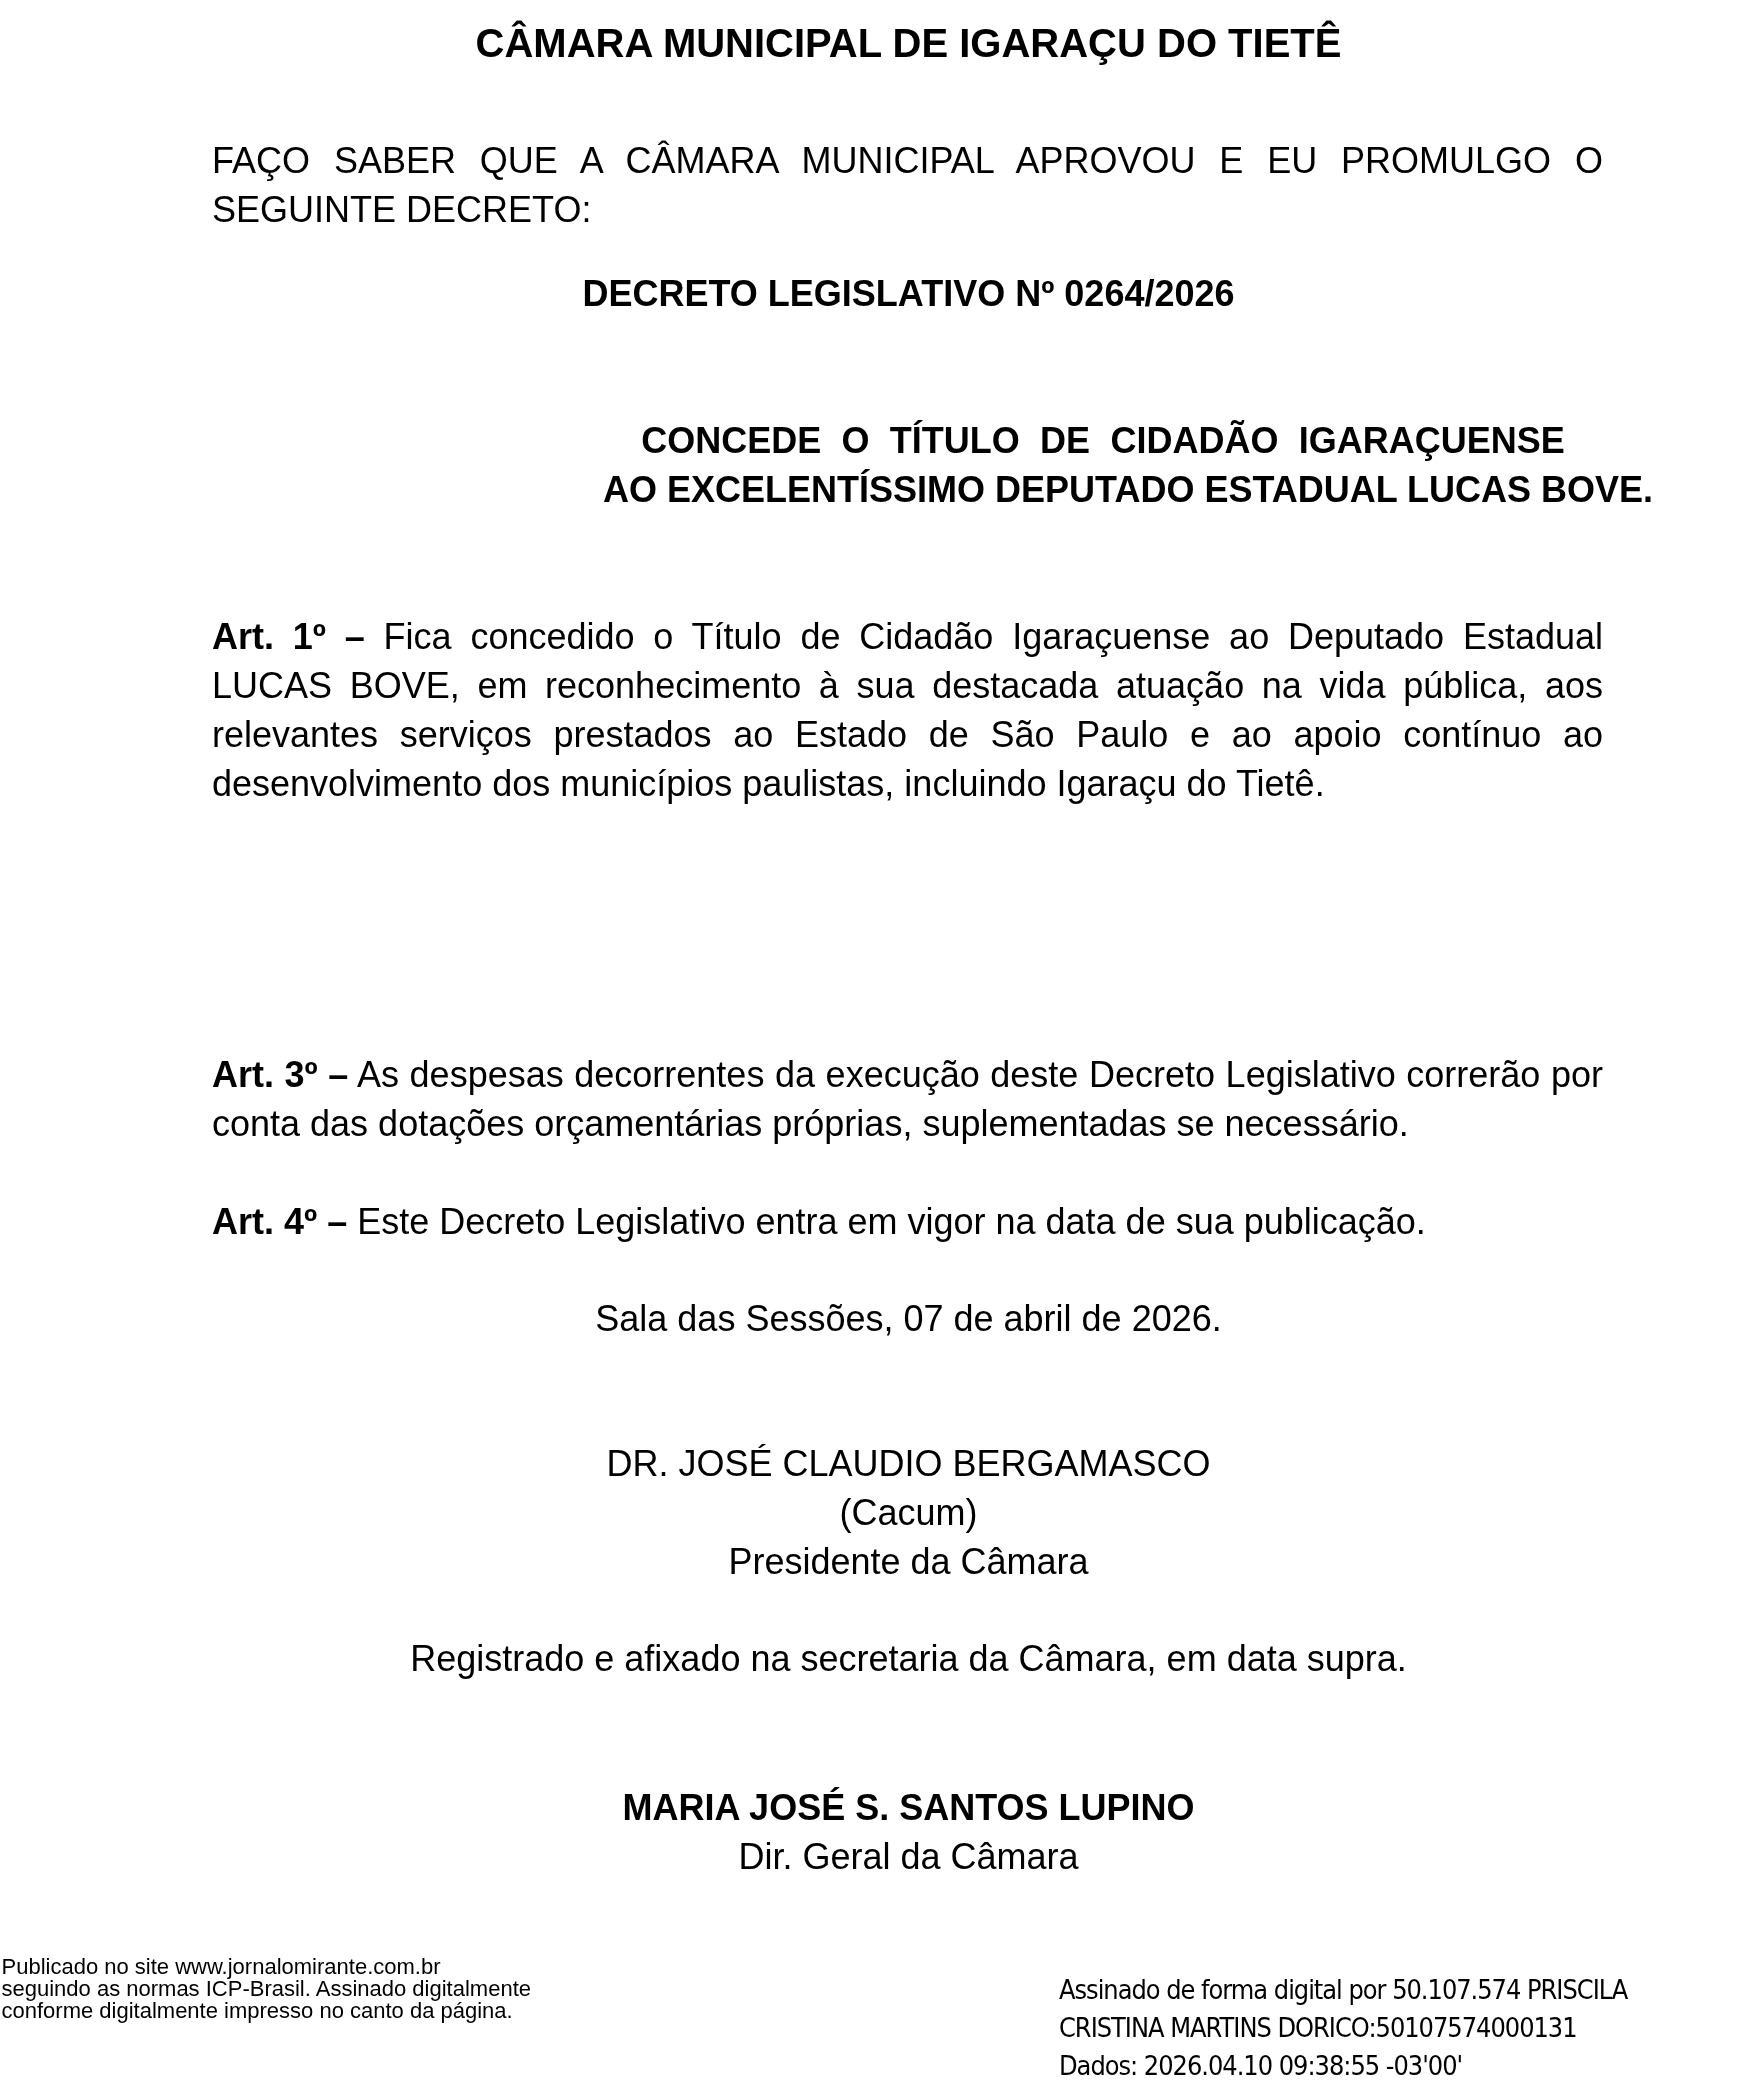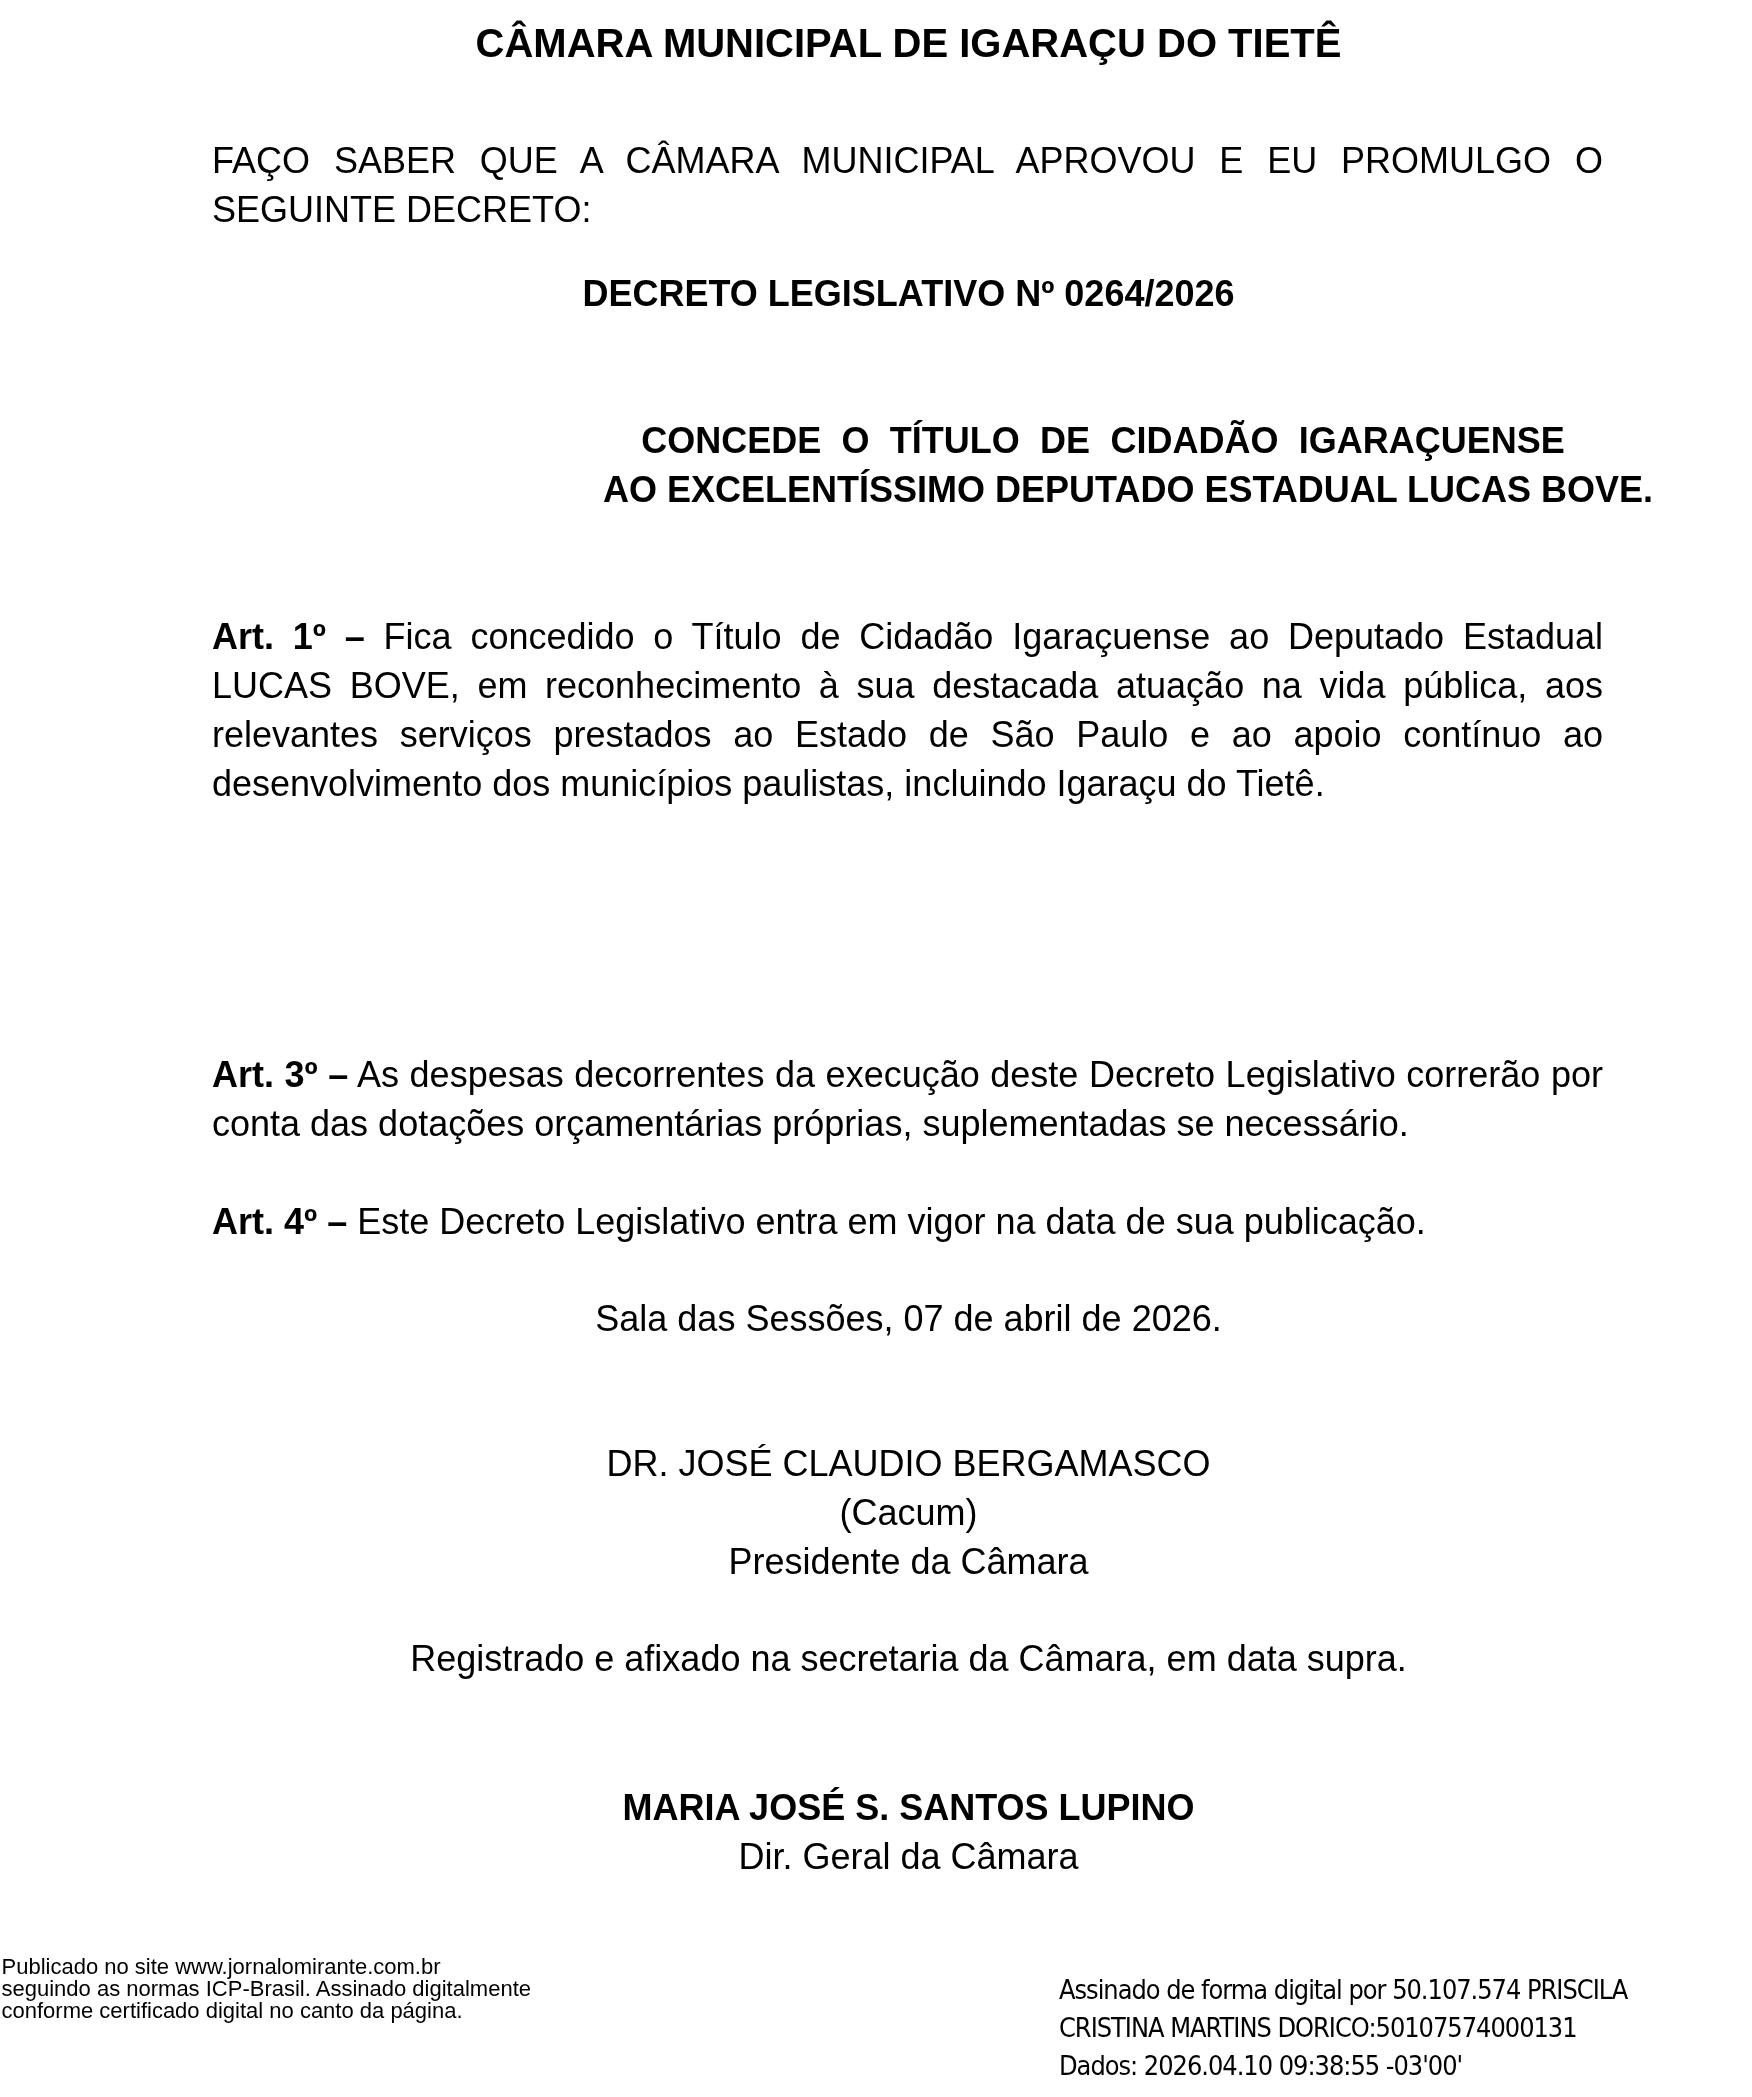--- a/index.html
+++ b/index.html
@@ -86,21 +86,21 @@
   <div id="registered" class="abs main-font">Registrado e afixado na secretaria da Câmara, em data supra.</div>
 
   <div id="sig2" class="abs main-font">
     <span class="name">MARIA JOSÉ S. SANTOS LUPINO</span>
     <span class="role">Dir. Geral da Câmara</span>
   </div>
 
   <div id="publication-note" class="abs">
     <span>Publicado no site www.jornalomirante.com.br</span>
     <span>seguindo as normas ICP-Brasil. Assinado digitalmente</span>
-    <span>conforme certificado digital no canto da página.</span>
+    <span>conforme digitalmente impresso no canto da página.</span>
   </div>
 
   <div id="digital-signature" class="abs">
     <span>Assinado de forma digital por 50.107.574 PRISCILA</span>
     <span>CRISTINA MARTINS DORICO:50107574000131</span>
     <span>Dados: 2026.04.10 09:38:55 -03'00'</span>
   </div>
 
 </div>
 

